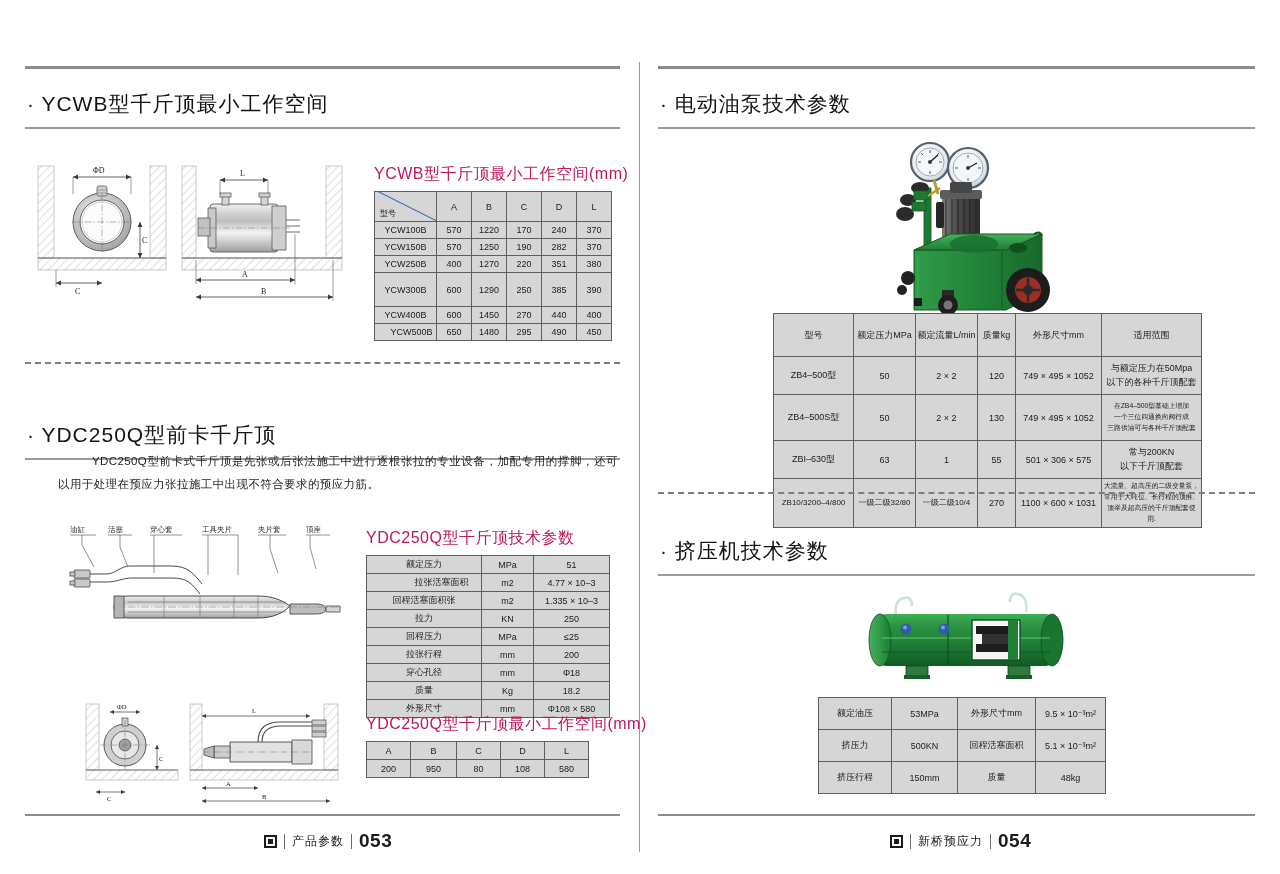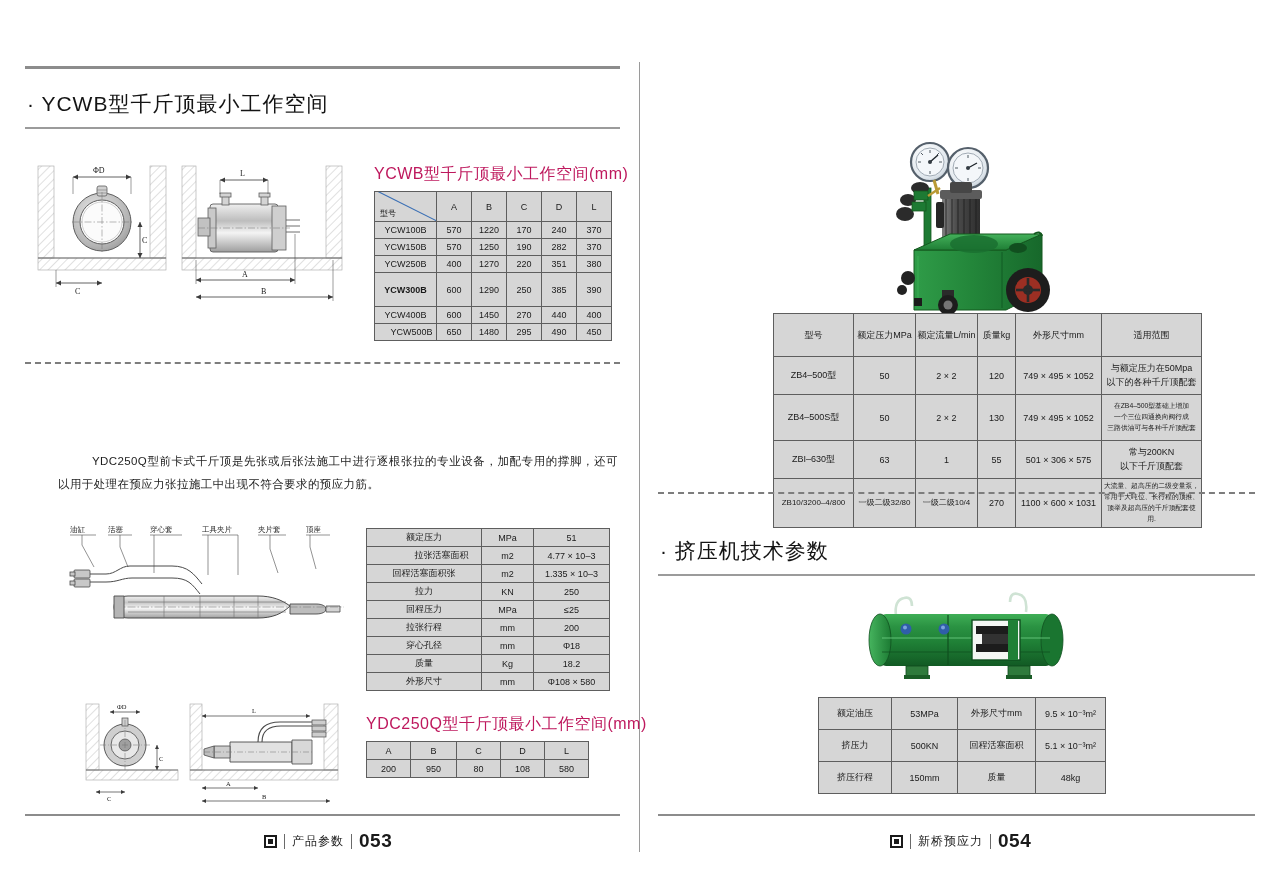--- a/index.html
+++ b/index.html
@@ -241,21 +241,21 @@
           </tr>
           <tr>
             <td style="height:17px;">YCW250B</td>
             <td>400</td>
             <td>1270</td>
             <td>220</td>
             <td>351</td>
             <td>380</td>
           </tr>
           <tr>
-            <td style="height:34px;font-weight:bold;">YCW300B</td>
+            <td style="height:34px;">YCW300B</td>
             <td>600</td>
             <td>1290</td>
             <td>250</td>
             <td>385</td>
             <td>390</td>
           </tr>
           <tr>
             <td style="height:17px;">YCW400B</td>
             <td>600</td>
             <td>1450</td>
@@ -270,20 +270,24 @@
             <td>295</td>
             <td>490</td>
             <td>450</td>
           </tr>
         </tbody>
       </table>
     </div>
 
     <div class="dashed-sep" style="position:absolute;left:25px;top:362px;width:595px;"></div>
 
+    <div style="position:absolute;left:25px;top:400px;width:595px;">
+      <div class="sec-title">· YDC250Q型前卡千斤顶</div>
+      <div class="rule-bottom"></div>
+    </div>
 
     <div class="para" style="position:absolute;left:58px;top:450px;width:560px;text-indent:34px;">YDC250Q型前卡式千斤顶是先张或后张法施工中进行逐根张拉的专业设备，加配专用的撑脚，还可以用于处理在预应力张拉施工中出现不符合要求的预应力筋。</div>
 
     <div class="fig" style="left:68px;top:522px;">
       <svg width="290" height="120" viewBox="0 0 290 120">
         <defs>
           <linearGradient id="bodyG" x1="0" y1="0" x2="0" y2="1">
             <stop offset="0%" stop-color="#f2f2f2"></stop>
               <stop offset="30%" stop-color="#c6c6c6"></stop>
             <stop offset="55%" stop-color="#f7f7f7"></stop>
@@ -333,20 +337,21 @@
 
         <path d="M222 82 h26 c6 0 10 2 10 5 c0 3 -4 5 -10 5 h-26 z" fill="#bdbdbd" stroke="#4a4a4a" stroke-width="0.9"></path>
         <path d="M258 84 h14 v6 h-14 z" fill="#d4d4d4" stroke="#4a4a4a" stroke-width="0.8"></path>
         <line x1="46" y1="85" x2="276" y2="85" stroke="#707070" stroke-width="0.5" stroke-dasharray="8,2,1.5,2"></line>
 
         <path d="M46 74 h10 v22 h-10 z" fill="#b5b5b5" stroke="#4a4a4a" stroke-width="0.9"></path>
       </svg>
     </div>
 
     <div style="position:absolute;left:366px;top:528px;">
+      <div class="tbl-cap">YDC250Q型千斤顶技术参数</div>
       <table class="t">
         <tbody>
           <tr>
             <td style="width:115px;height:14px;">额定压力</td>
             <td style="width:52px;">MPa</td>
             <td style="width:76px;">51</td>
           </tr>
           <tr>
             <td style="height:14px;padding-left:36px;">拉张活塞面积</td>
             <td>m2</td>
@@ -478,20 +483,25 @@
       <span class="sq"></span>
       <span class="bar"></span>
       <span class="lbl">产品参数</span>
       <span class="bar"></span>
       <span class="num">053</span>
     </div>
   </div>
 
   <div class="col col-right">
 
+    <div style="position:absolute;left:18px;top:66px;width:597px;">
+      <div class="rule-top"></div>
+      <div class="sec-title">· 电动油泵技术参数</div>
+      <div class="rule-bottom"></div>
+    </div>
 
     <div class="pump-wrap" style="left:218px;top:138px;">
       <svg width="230" height="175" viewBox="0 0 230 175">
         <defs>
           <linearGradient id="gGreen" x1="0" y1="0" x2="1" y2="0">
             <stop offset="0%" stop-color="#2f9c48"></stop>
               <stop offset="45%" stop-color="#23863a"></stop>
             <stop offset="100%" stop-color="#17682b"></stop>
           </linearGradient>
           <linearGradient id="gGreenTop" x1="0" y1="0" x2="0" y2="1">

